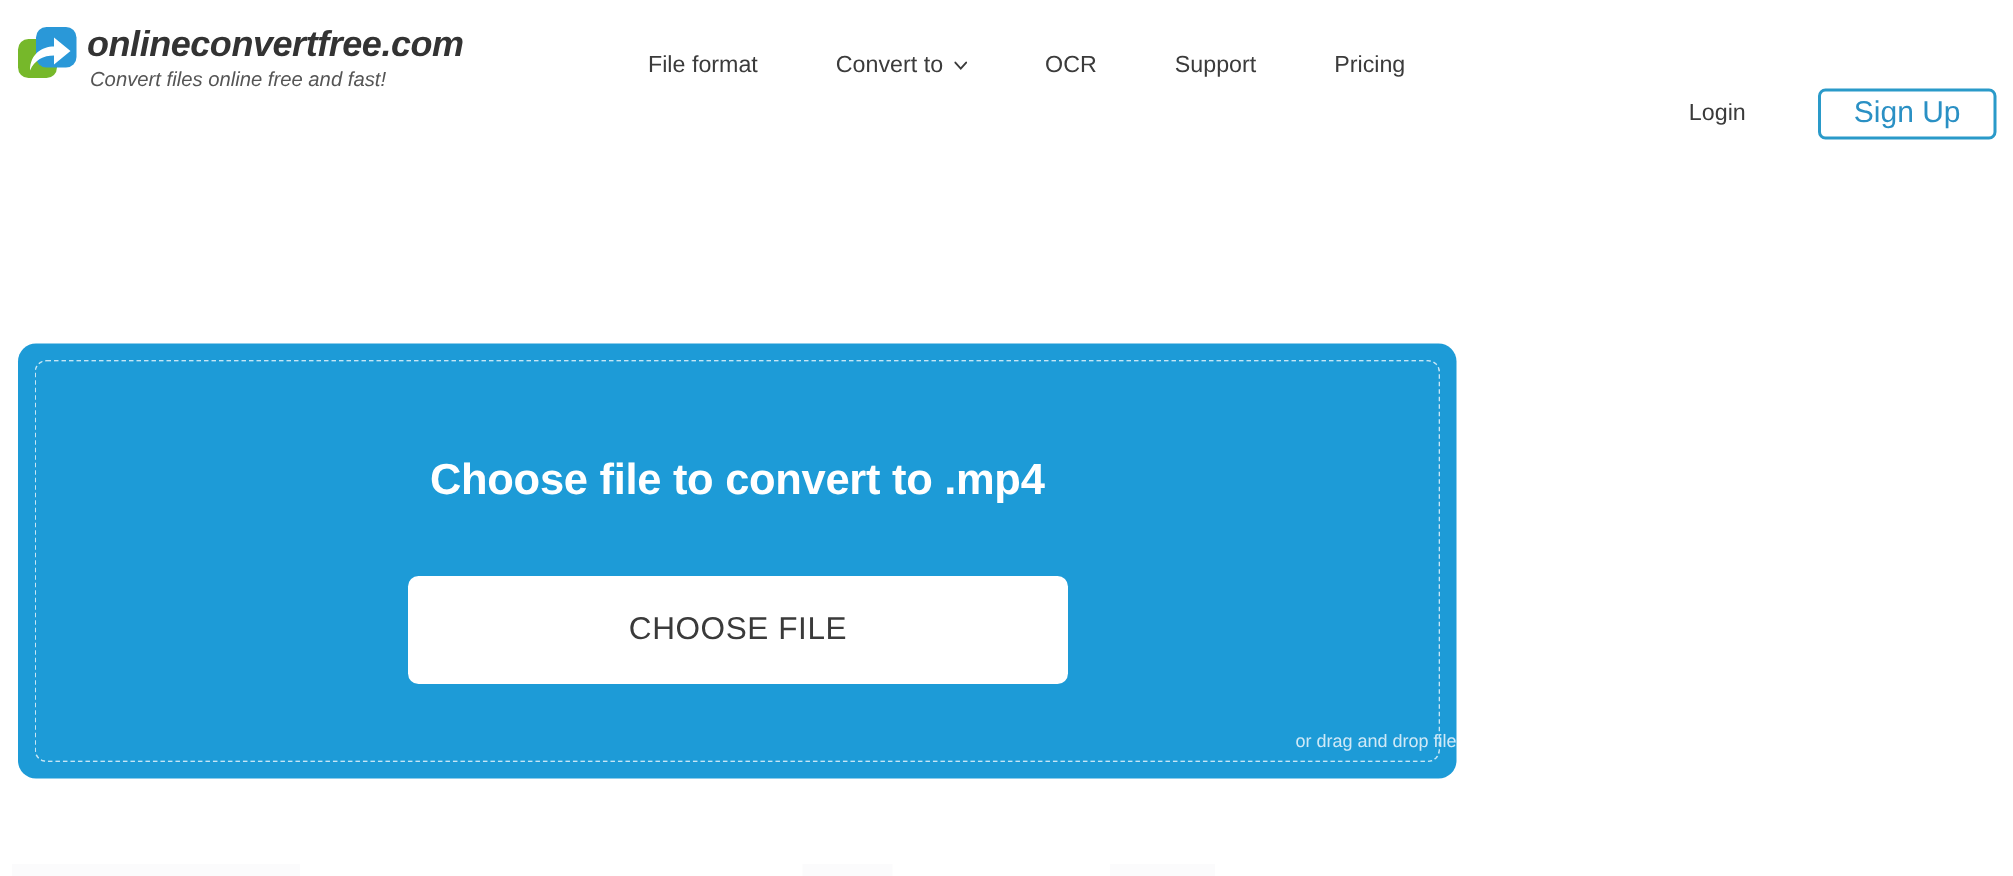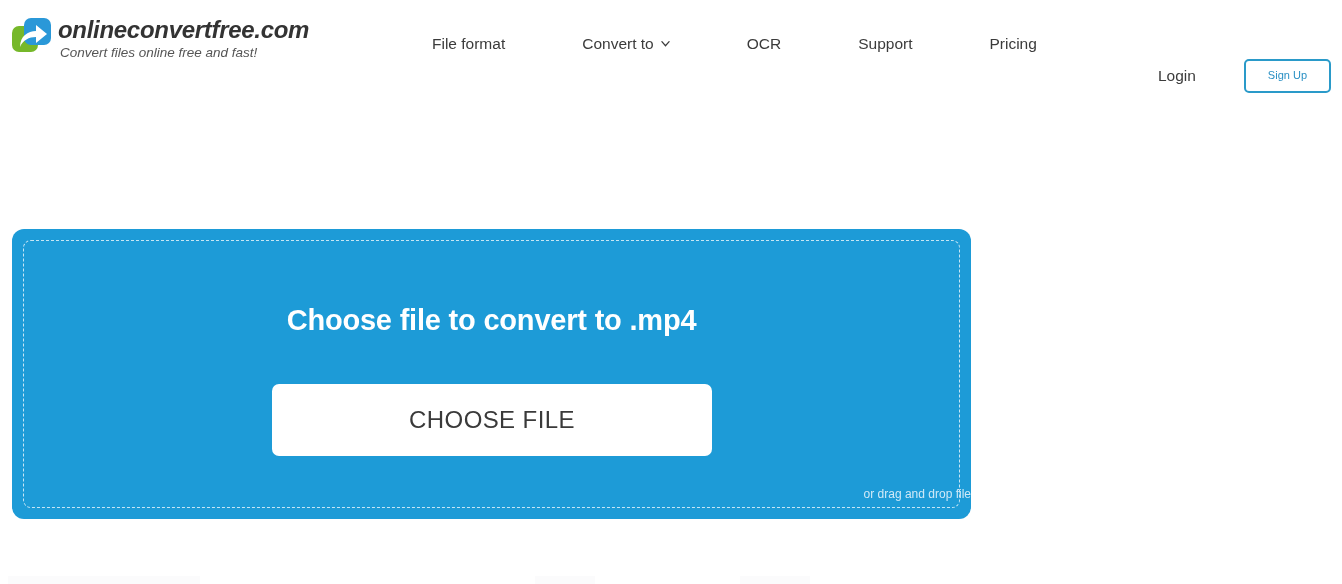--- a/index.html
+++ b/index.html
@@ -81,21 +81,20 @@
     line-height: 18px;
     padding-left: 2px;
   }
 
   .nav {
     position: absolute;
     left: 432px;
     top: 35px;
     display: flex;
     align-items: center;
-    gap: 25px;
   }
 
   .nav-item {
     font-size: 15.5px;
     color: #3b3b3b;
     cursor: pointer;
     white-space: nowrap;
     display: flex;
     align-items: center;
     margin-right: 52px;
@@ -121,21 +120,21 @@
   }
 
   .login-link {
     font-size: 15.5px;
     color: #3b3b3b;
     margin-right: 48px;
     cursor: pointer;
   }
 
   .signup-btn {
-    font-size: 11px;
+    font-size: 20px;
     color: #2a90c4;
     border: 2px solid #2a9ac9;
     border-radius: 5px;
     background: #ffffff;
     padding: 5px 22px 7px 22px;
     cursor: pointer;
     font-family: "Liberation Sans", sans-serif;
     line-height: 18px;
   }
 
@@ -173,21 +172,21 @@
 
   .choose-file-btn {
     position: absolute;
     left: 260px;
     top: 155px;
     width: 440px;
     height: 72px;
     background: #ffffff;
     border: none;
     border-radius: 7px;
-    font-size: 24px;
+    font-size: 21px;
     color: #3a3a3a;
     letter-spacing: 0.4px;
     cursor: pointer;
     font-family: "Liberation Sans", sans-serif;
   }
 
   .drop-hint {
     position: absolute;
     left: 0; right: 0;
     top: 258px;

